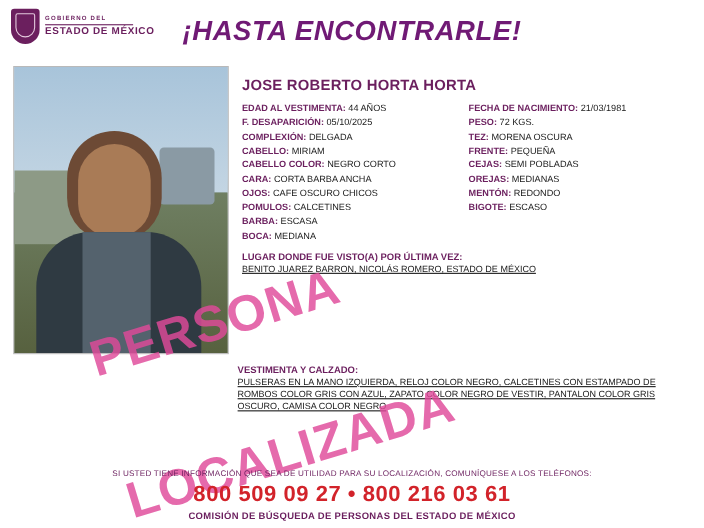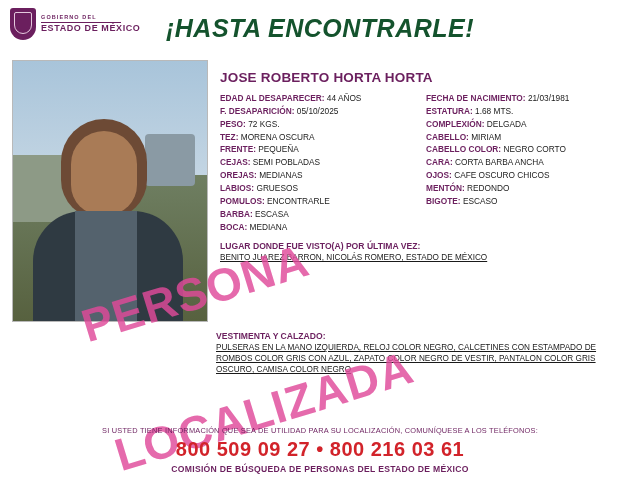--- a/index.html
+++ b/index.html
@@ -73,21 +73,21 @@
     height: 1px;
     background: #6b1f5e;
     margin: 1px 0;
   }
 
   .title {
     position: absolute;
     left: 0; right: 0;
     top: 14px;
     text-align: center;
-    color: #14532d;
+    color: #701a75;
     font-size: 25px;
     font-weight: bold;
     font-style: italic;
     letter-spacing: 0.5px;
   }
 
   
   .content {
     position: relative;
     display: flex;
@@ -274,38 +274,34 @@
         <div class="shirt"></div>
       </div>
     </div>
 
     <div class="info-col">
       <div class="person-name">JOSE ROBERTO HORTA HORTA</div>
 
       <div class="field-grid">
 
         <div class="fline">
-          <span class="flabel">EDAD AL DESAPARECER:</span>
+          <span class="flabel">EDAD AL VESTIMENTA:</span>
           <span class="fvalue">44 AÑOS</span>
         </div>
 
         <div class="fline">
           <span class="flabel">FECHA DE NACIMIENTO:</span>
           <span class="fvalue">21/03/1981</span>
         </div>
         <div class="fline">
           <span class="flabel">F. DESAPARICIÓN:</span>
           <span class="fvalue">05/10/2025</span>
         </div>
 
         <div class="fline">
-          <span class="flabel">ESTATURA:</span>
-          <span class="fvalue">1.68 MTS.</span>
-        </div>
-        <div class="fline">
           <span class="flabel">PESO:</span>
           <span class="fvalue">72 KGS.</span>
         </div>
 
         <div class="fline">
           <span class="flabel">COMPLEXIÓN:</span>
           <span class="fvalue">DELGADA</span>
         </div>
         <div class="fline">
           <span class="flabel">TEZ:</span>
@@ -336,32 +332,28 @@
         </div>
         <div class="fline">
           <span class="flabel">OREJAS:</span>
           <span class="fvalue">MEDIANAS</span>
         </div>
 
         <div class="fline">
           <span class="flabel">OJOS:</span>
           <span class="fvalue">CAFE OSCURO CHICOS</span>
         </div>
-        <div class="fline">
-          <span class="flabel">LABIOS:</span>
-          <span class="fvalue">GRUESOS</span>
-        </div>
 
         <div class="fline">
           <span class="flabel">MENTÓN:</span>
           <span class="fvalue">REDONDO</span>
         </div>
         <div class="fline">
           <span class="flabel">POMULOS:</span>
-          <span class="fvalue">ENCONTRARLE</span>
+          <span class="fvalue">CALCETINES</span>
         </div>
 
         <div class="fline">
           <span class="flabel">BIGOTE:</span>
           <span class="fvalue">ESCASO</span>
         </div>
         <div class="fline">
           <span class="flabel">BARBA:</span>
           <span class="fvalue">ESCASA</span>
         </div>

